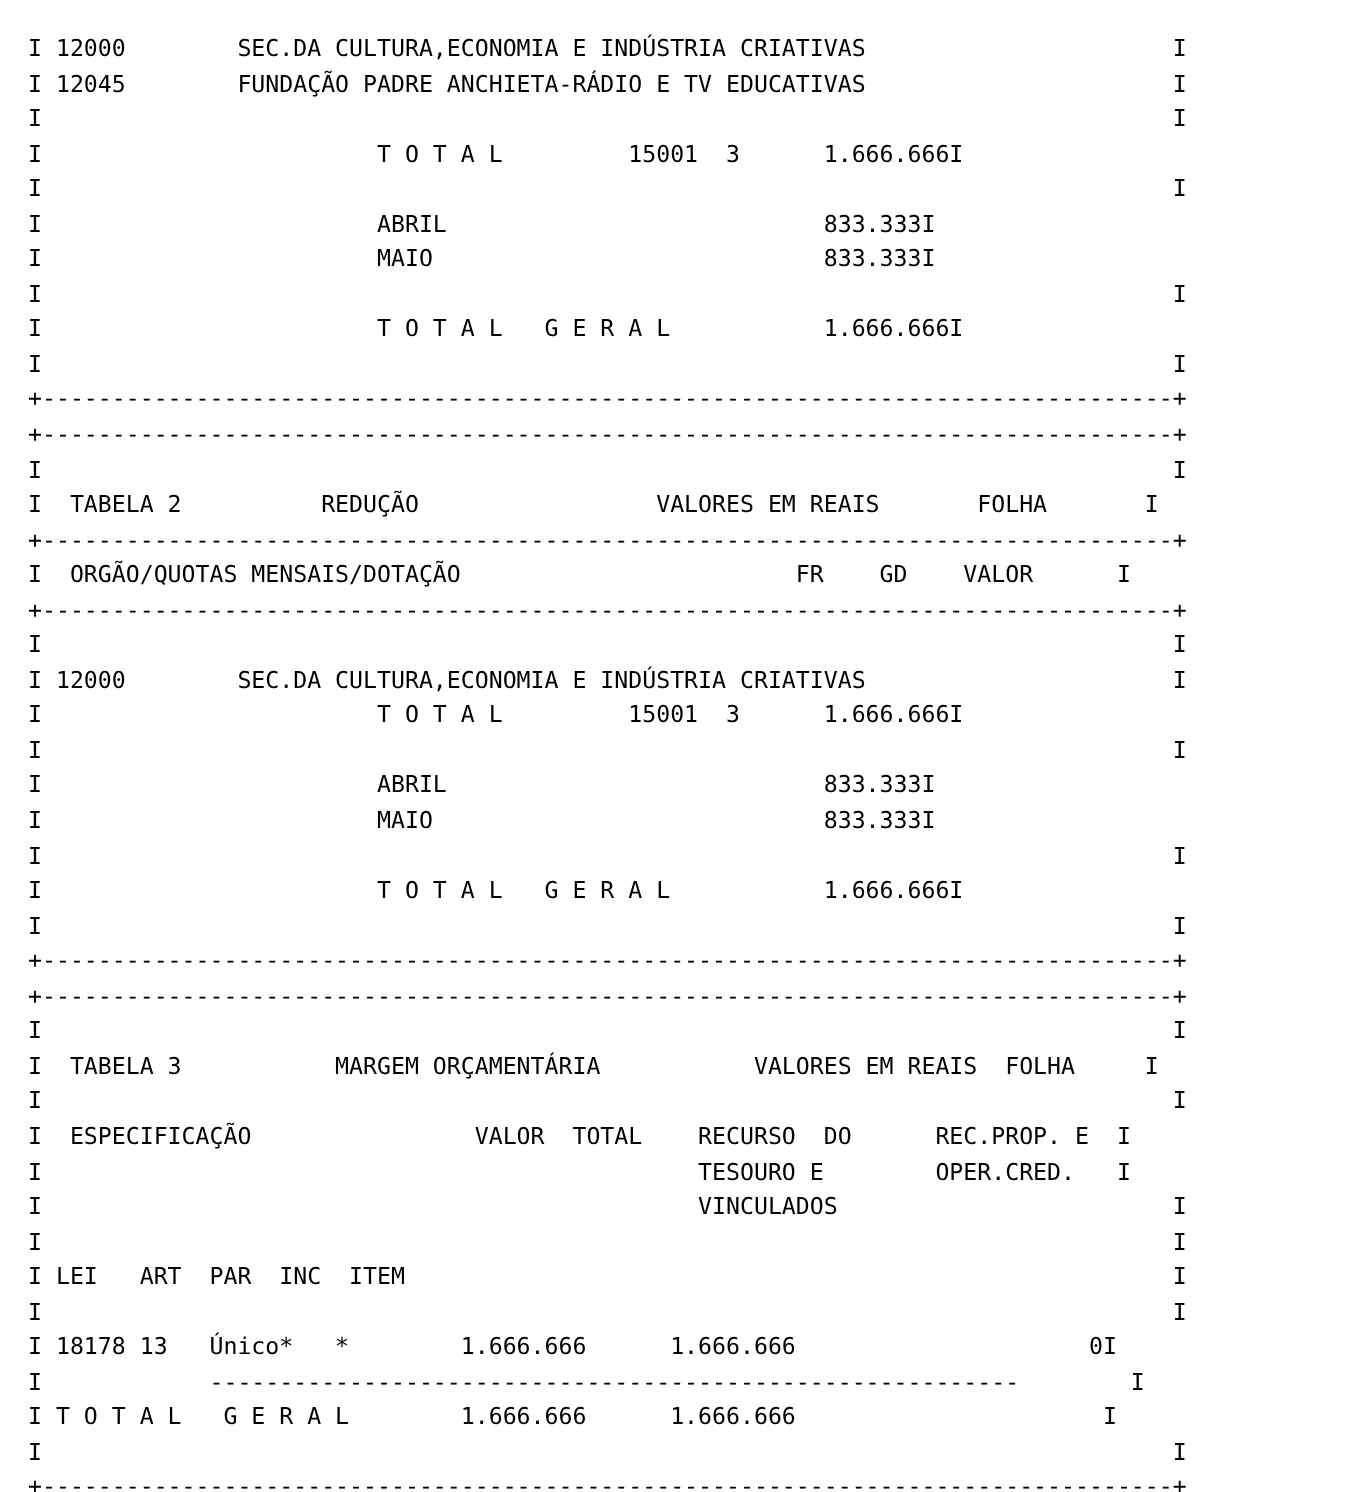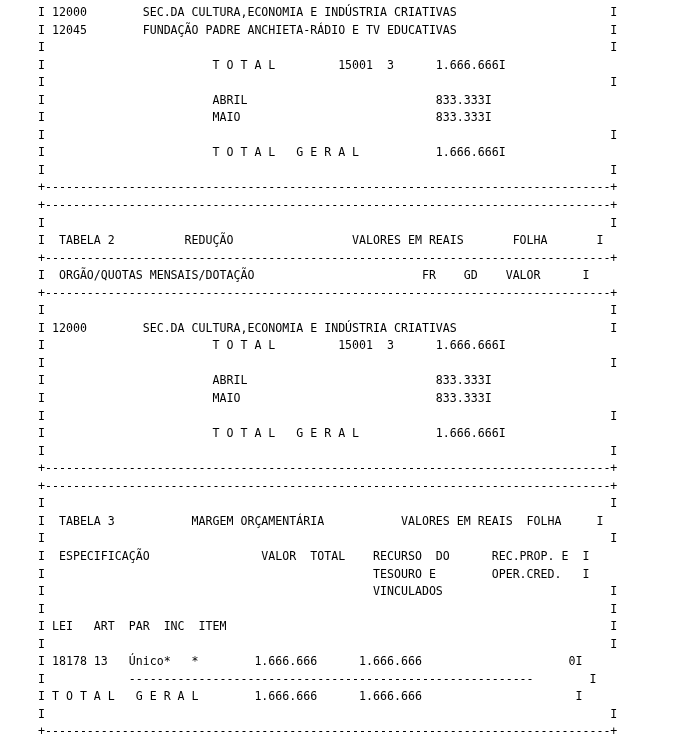--- a/index.html
+++ b/index.html
@@ -10,23 +10,22 @@
   body {
     width: 681px;
     height: 746px;
     overflow: hidden;
     font-family: "DejaVu Sans Mono", "Liberation Mono", monospace;
   }
   #doc {
     position: relative;
     width: 552px;
     height: 746px;
-    padding: 0;
+    padding: 12px;
     box-sizing: border-box;
-    margin-left: 36px;
   }
   pre.report {
     margin: 0;
     padding: 4px 0 0 2px;
     font-family: "DejaVu Sans Mono", "Liberation Mono", monospace;
     font-size: 11.6px;
     line-height: 17.55px;
     color: #000000;
     white-space: pre;
     letter-spacing: 0px;

